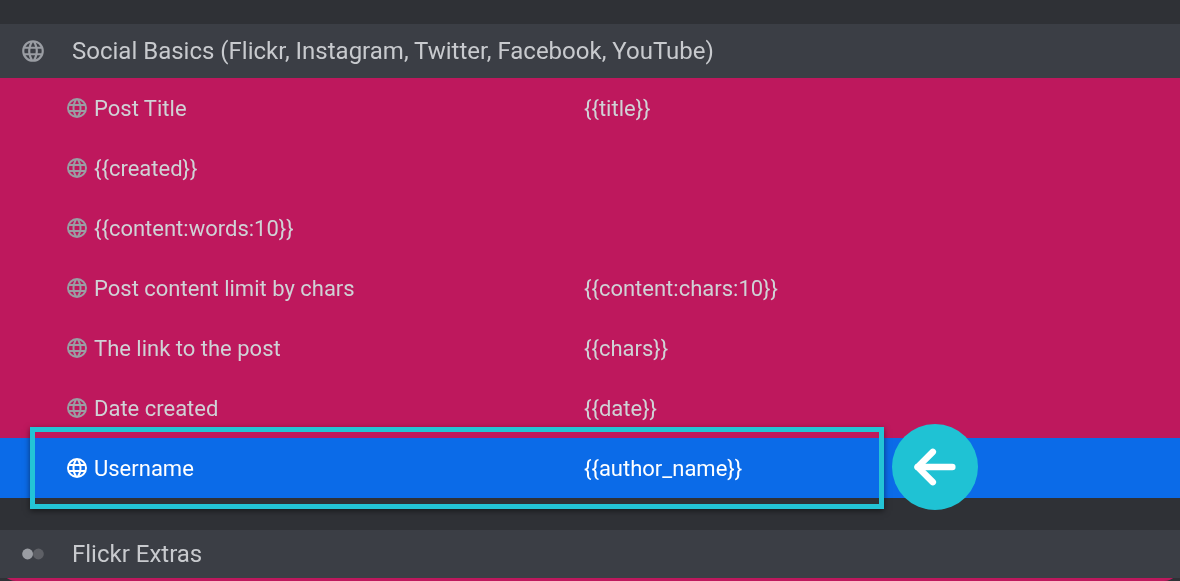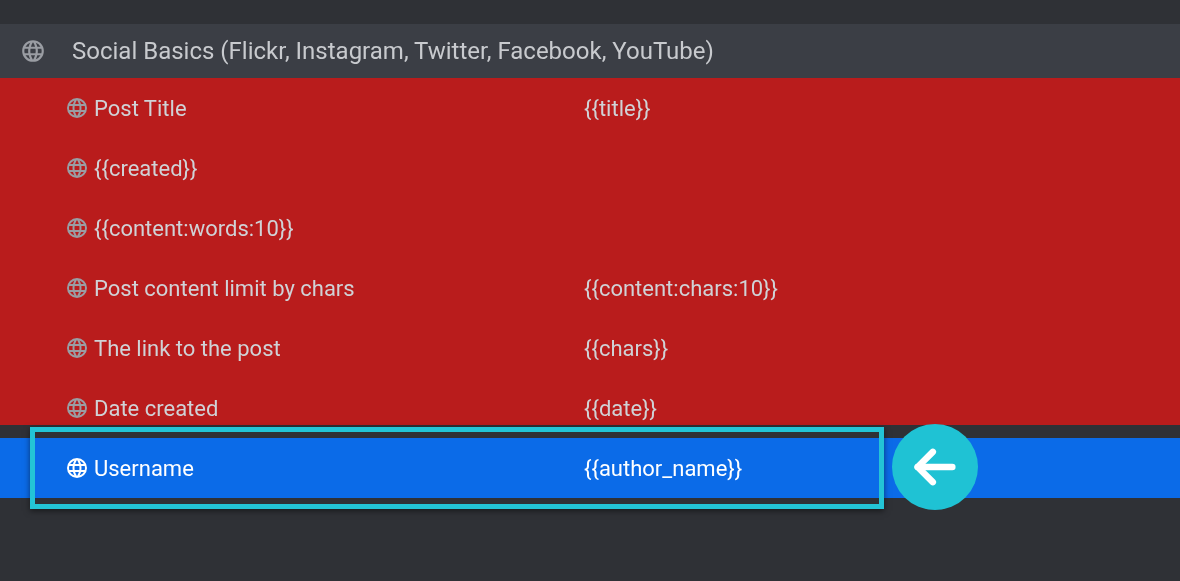--- a/index.html
+++ b/index.html
@@ -6,23 +6,24 @@
   html, body {
     width: 1180px;
     height: 581px;
     overflow: hidden;
     background: #2f3136;
     font-family: -apple-system, BlinkMacSystemFont, "Segoe UI", Roboto, Helvetica, Arial, sans-serif;
     color: #d0d2d6;
   }
   .page {
     width: 1180px;
-    height: 425px;
+    height: 581px;
     position: relative;
-    background: #b91c1c;
+    background: #be185d;
+    border-radius: 16px;
   }
   .top-strip {
     width: 100%;
     height: 24px;
     background: #2f3136;
   }
   .section-header {
     width: 100%;
     height: 54px;
     background: #3b3e45;
@@ -209,14 +210,23 @@
           <line x1="20" y1="12" x2="4" y2="12"></line>
           <polyline points="11 5 4 12 11 19"></polyline>
         </svg>
       </div>
     </div>
 
   </div>
 
   <div class="spacer"></div>
 
+  <div class="flickr-header">
+    <span class="hdr-icon">
+      <svg width="26" height="26" viewBox="0 0 24 24">
+        <circle cx="7" cy="12" r="5" fill="#9a9da3"></circle>
+        <circle cx="17" cy="12" r="5" fill="#5e6066"></circle>
+      </svg>
+    </span>
+    <span>Flickr Extras</span>
+  </div>
 
 </div>
 
 </body></html>

